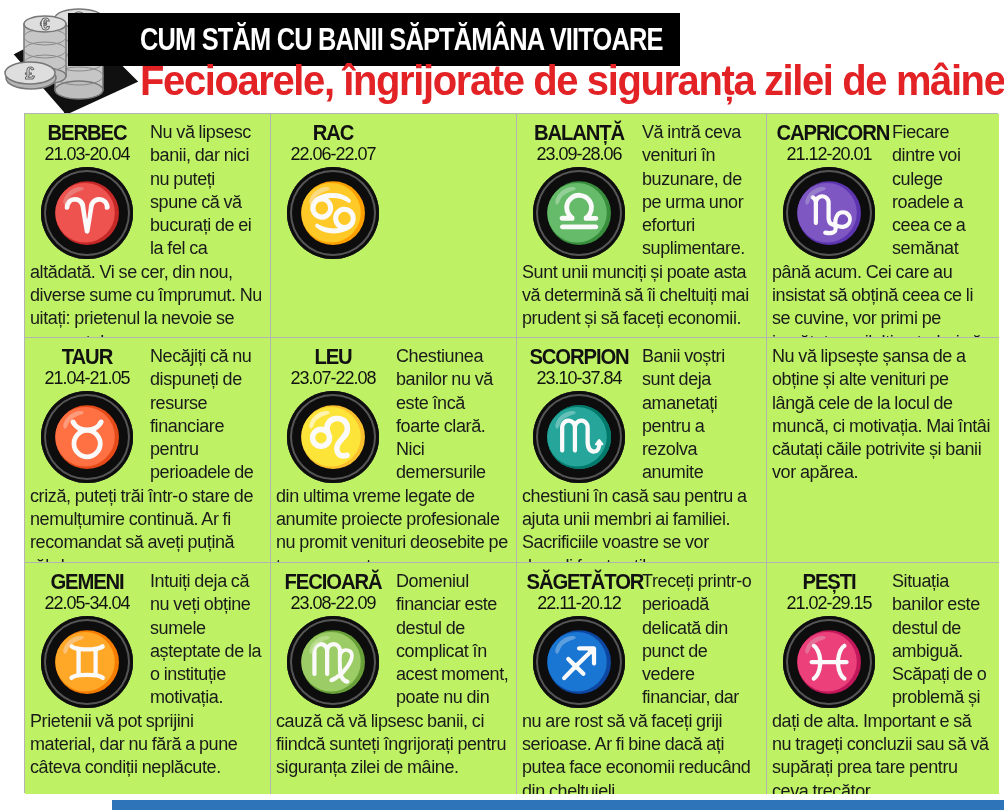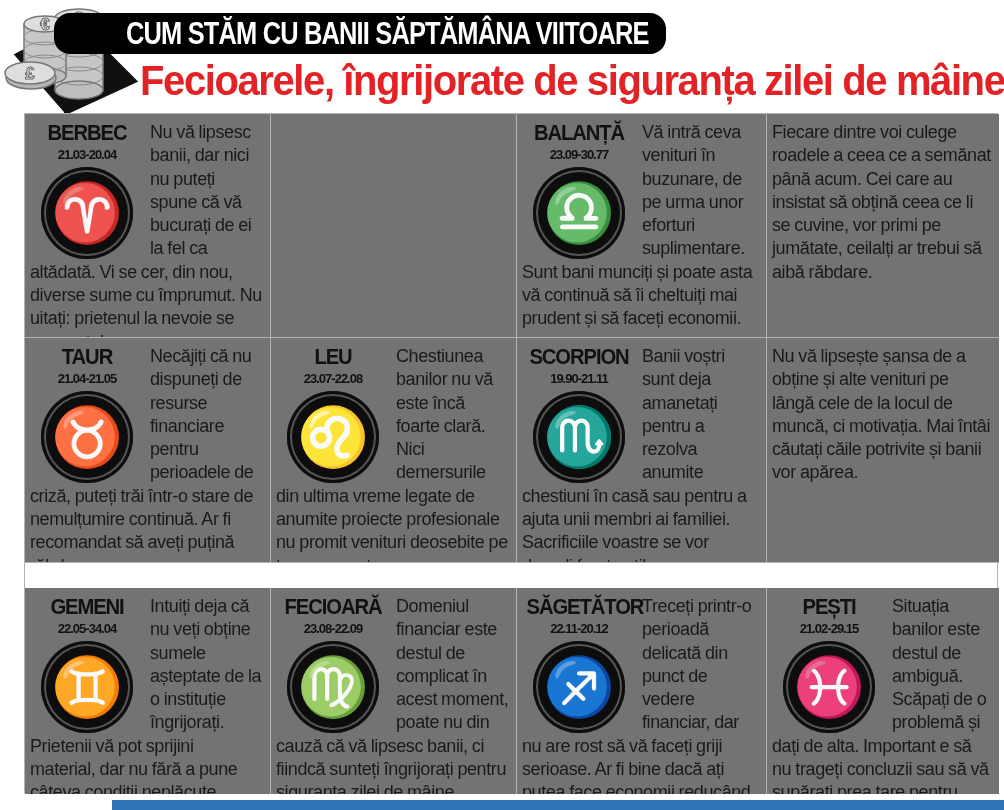--- a/index.html
+++ b/index.html
@@ -2,52 +2,52 @@
 <html lang="ro"><head>
 <meta charset="utf-8">
 <style>
   html,body{margin:0;padding:0;background:#fff;}
   .page{
     position:relative;width:1004px;height:810px;background:#fff;overflow:hidden;
     font-family:"Liberation Sans",sans-serif;color:#111;
   }
   
   .kicker-bar{
-    position:absolute;left:54px;top:13px;width:612px;height:41px;background:#000;
-    display:flex;align-items:center;border-radius:16px;
+    position:absolute;left:68px;top:13px;width:612px;height:53px;background:#000;
+    display:flex;align-items:center;
   }
   .kicker-text{
     display:inline-block;margin-left:72px;color:#fff;font-weight:bold;font-size:31px;
     letter-spacing:-1px;white-space:nowrap;transform:scaleX(.82);transform-origin:left center;
   }
   .headline{
     position:absolute;left:140px;top:56px;margin:0;width:860px;white-space:nowrap;
     color:#e32226;font-weight:bold;font-size:43px;letter-spacing:-1.5px;
     transform:scaleX(.93);transform-origin:left top;
   }
   .coins-illustration{position:absolute;left:0;top:2px;width:152px;height:126px;}
   .illustration-rule{position:absolute;left:64px;top:100px;width:2px;height:13px;background:#111;}
   
   .grid{
     position:absolute;left:24px;top:113px;width:974px;height:680px;
     display:grid;grid-template-columns:246px 246px 250px 232px;grid-template-rows:224px 225px 231px;
     border:1px solid #b3b3b3;box-sizing:border-box;
   }
   .cell{
     box-sizing:border-box;border-right:1px solid #b3b3b3;border-bottom:1px solid #b3b3b3;
-    padding:7px 7px 0 5px;overflow:hidden;background:#737373;
+    padding:7px 7px 0 5px;overflow:hidden;background:#bef264;
   }
   .cell.last-col{border-right:none;}
-  .cell.last-row{border-bottom:none;margin-top:25px;}
+  .cell.last-row{border-bottom:none;}
   .sign-block{float:left;width:114px;text-align:center;margin-right:6px;}
   .sign-name{
     margin:0;font-size:22px;font-weight:bold;letter-spacing:-1.2px;white-space:nowrap;
     transform:scaleX(.92);transform-origin:center top;line-height:24px;
   }
-  .sign-dates{font-size:13px;font-weight:bold;letter-spacing:-1px;line-height:19px;}
+  .sign-dates{font-size:18px;font-weight:normal;letter-spacing:-1px;line-height:19px;}
   .sign-icon{
     width:92px;height:92px;margin:3px auto 0;border-radius:50%;background:#0d0d0d;
     display:flex;align-items:center;justify-content:center;
     color:#d9d9d9;font-size:58px;line-height:1;
     box-shadow:inset 0 0 0 3px #0d0d0d, inset 0 0 0 5px #555;
   }
   .sign-text{
     margin:0;font-size:18px;line-height:23.3px;letter-spacing:-0.4px;word-spacing:-0.5px;
     text-align:left;color:#1a1a1a;
   }
@@ -107,34 +107,48 @@
         <h2 class="sign-name">BERBEC</h2>
         <div class="sign-dates">21.03-20.04</div>
         <div class="sign-icon">
             <span>♈</span>
           </div>
       </div>
       <p class="sign-text">Nu vă lipsesc banii, dar nici nu puteți spune că vă bucurați de ei la fel ca altădată. Vi se cer, din nou, diverse sume cu împrumut. Nu uitați: prietenul la nevoie se cunoaște!</p>
     </section>
 
     <section class="cell">
+      <div class="sign-block">
+        <h2 class="sign-name">RAC</h2>
+        <div class="sign-dates">22.06-22.07</div>
+        <div class="sign-icon">
+            <span>♋</span>
+          </div>
+      </div>
     </section>
 
     <section class="cell">
       <div class="sign-block">
         <h2 class="sign-name">BALANȚĂ</h2>
-        <div class="sign-dates">23.09-30.77</div>
+        <div class="sign-dates">23.09-28.06</div>
         <div class="sign-icon">
             <span>♎</span>
           </div>
       </div>
-      <p class="sign-text">Vă intră ceva venituri în buzunare, de pe urma unor eforturi suplimentare. Sunt bani munciți și poate asta vă continuă să îi cheltuiți mai prudent și să faceți economii.</p>
+      <p class="sign-text">Vă intră ceva venituri în buzunare, de pe urma unor eforturi suplimentare. Sunt unii munciți și poate asta vă determină să îi cheltuiți mai prudent și să faceți economii.</p>
     </section>
 
     <section class="cell last-col">
+      <div class="sign-block">
+        <h2 class="sign-name">CAPRICORN</h2>
+        <div class="sign-dates">21.12-20.01</div>
+        <div class="sign-icon">
+            <span>♑</span>
+          </div>
+      </div>
       <p class="sign-text">Fiecare dintre voi culege roadele a ceea ce a semănat până acum. Cei care au insistat să obțină ceea ce li se cuvine, vor primi pe jumătate, ceilalți ar trebui să aibă răbdare.</p>
     </section>
 
     <section class="cell">
       <div class="sign-block">
         <h2 class="sign-name">TAUR</h2>
         <div class="sign-dates">21.04-21.05</div>
         <div class="sign-icon">
             <span>♉</span>
           </div>
@@ -149,41 +163,41 @@
         <div class="sign-icon">
             <span>♌</span>
           </div>
       </div>
       <p class="sign-text">Chestiunea banilor nu vă este încă foarte clară. Nici demersurile din ultima vreme legate de anumite proiecte profesionale nu promit venituri deosebite pe termen scurt.</p>
     </section>
 
     <section class="cell">
       <div class="sign-block">
         <h2 class="sign-name">SCORPION</h2>
-        <div class="sign-dates">19.90-21.11</div>
+        <div class="sign-dates">23.10-37.84</div>
         <div class="sign-icon">
             <span>♏</span>
           </div>
       </div>
       <p class="sign-text">Banii voștri sunt deja amanetați pentru a rezolva anumite chestiuni în casă sau pentru a ajuta unii membri ai familiei. Sacrificiile voastre se vor dovedi foarte utile.</p>
     </section>
 
     <section class="cell last-col">
       <p class="sign-text">Nu vă lipsește șansa de a obține și alte venituri pe lângă cele de la locul de muncă, ci motivația. Mai întâi căutați căile potrivite și banii vor apărea.</p>
     </section>
 
     <section class="cell last-row">
       <div class="sign-block">
         <h2 class="sign-name">GEMENI</h2>
         <div class="sign-dates">22.05-34.04</div>
         <div class="sign-icon">
             <span>♊</span>
           </div>
       </div>
-      <p class="sign-text">Intuiți deja că nu veți obține sumele așteptate de la o instituție îngrijorați. Prietenii vă pot sprijini material, dar nu fără a pune câteva condiții neplăcute.</p>
+      <p class="sign-text">Intuiți deja că nu veți obține sumele așteptate de la o instituție motivația. Prietenii vă pot sprijini material, dar nu fără a pune câteva condiții neplăcute.</p>
     </section>
 
     <section class="cell last-row">
       <div class="sign-block">
         <h2 class="sign-name">FECIOARĂ</h2>
         <div class="sign-dates">23.08-22.09</div>
         <div class="sign-icon">
             <span>♍</span>
           </div>
       </div>

